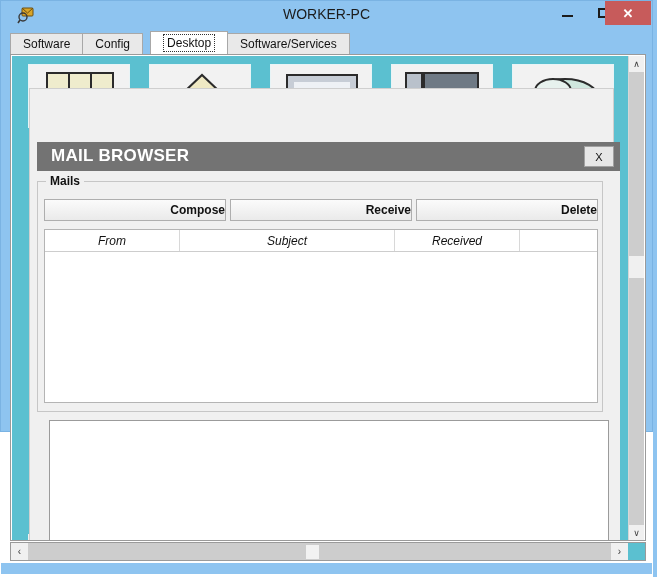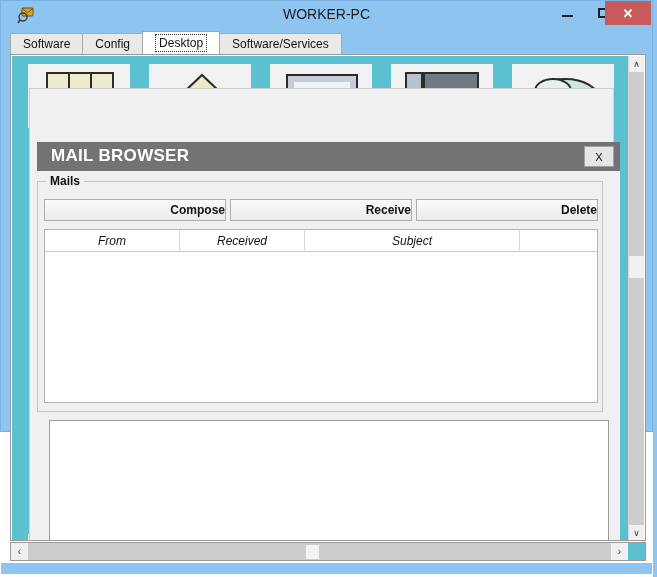--- a/index.html
+++ b/index.html
@@ -95,20 +95,21 @@
     box-sizing: border-box;
     margin-right: -1px;
     cursor: default;
     font-family: "Liberation Sans", sans-serif;
   }
   .tab.active {
     background: #ffffff;
     height: 23px;
     position: relative;
     z-index: 3;
+    margin-left: 8px;
   }
   .tab.active .tab-focus {
     border: 1px dotted #333;
     padding: 1px 3px;
   }
 
   
   #desktop-panel {
     position: absolute;
     left: 9px; top: 53px;
@@ -454,25 +455,25 @@
               <div class="mail-btn">
                 <span>Delete</span>
               </div>
             </div>
 
             <div id="mail-table">
               <div id="mail-thead">
                 <div class="th" style="width:135px;">
                   <span>From</span>
                 </div>
+                <div class="th" style="width:215px;">
+                  <span>Subject</span>
+                </div>
                 <div class="th" style="width:125px;">
                   <span>Received</span>
-                </div>
-                <div class="th" style="width:215px;">
-                  <span>Subject</span>
                 </div>
                 <div class="th" style="width:77px;">
                   <span></span>
                 </div>
               </div>
               <div id="mail-rows"></div>
             </div>
           </div>
 
           <div id="preview-pane">

